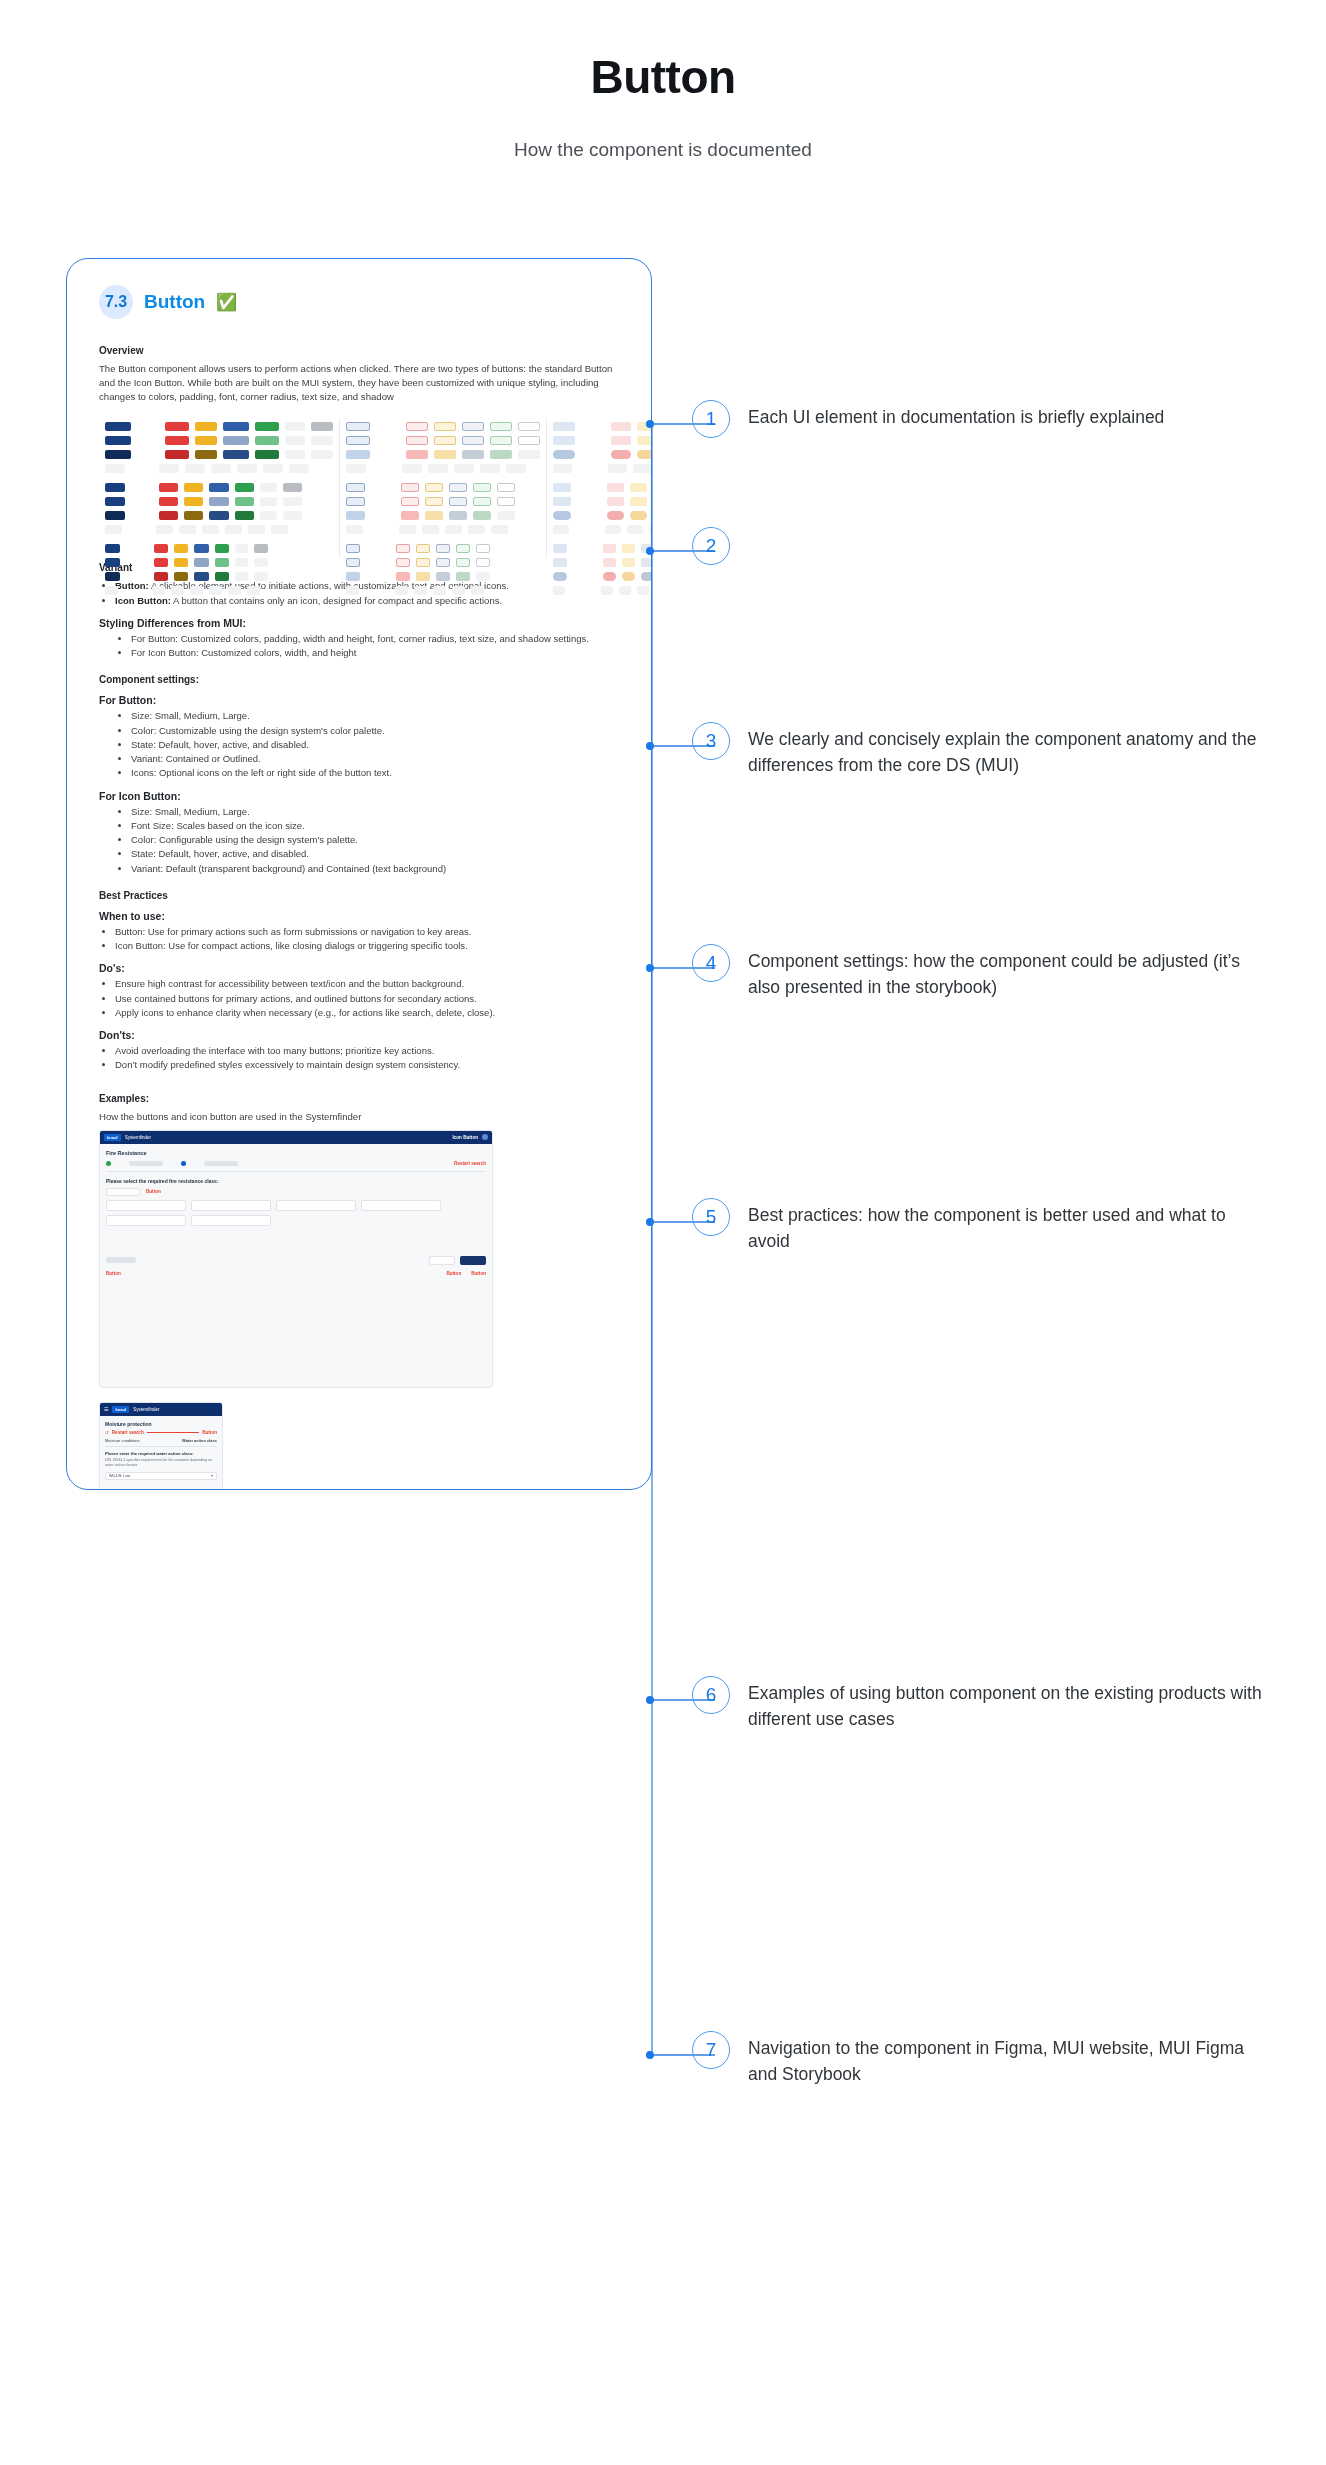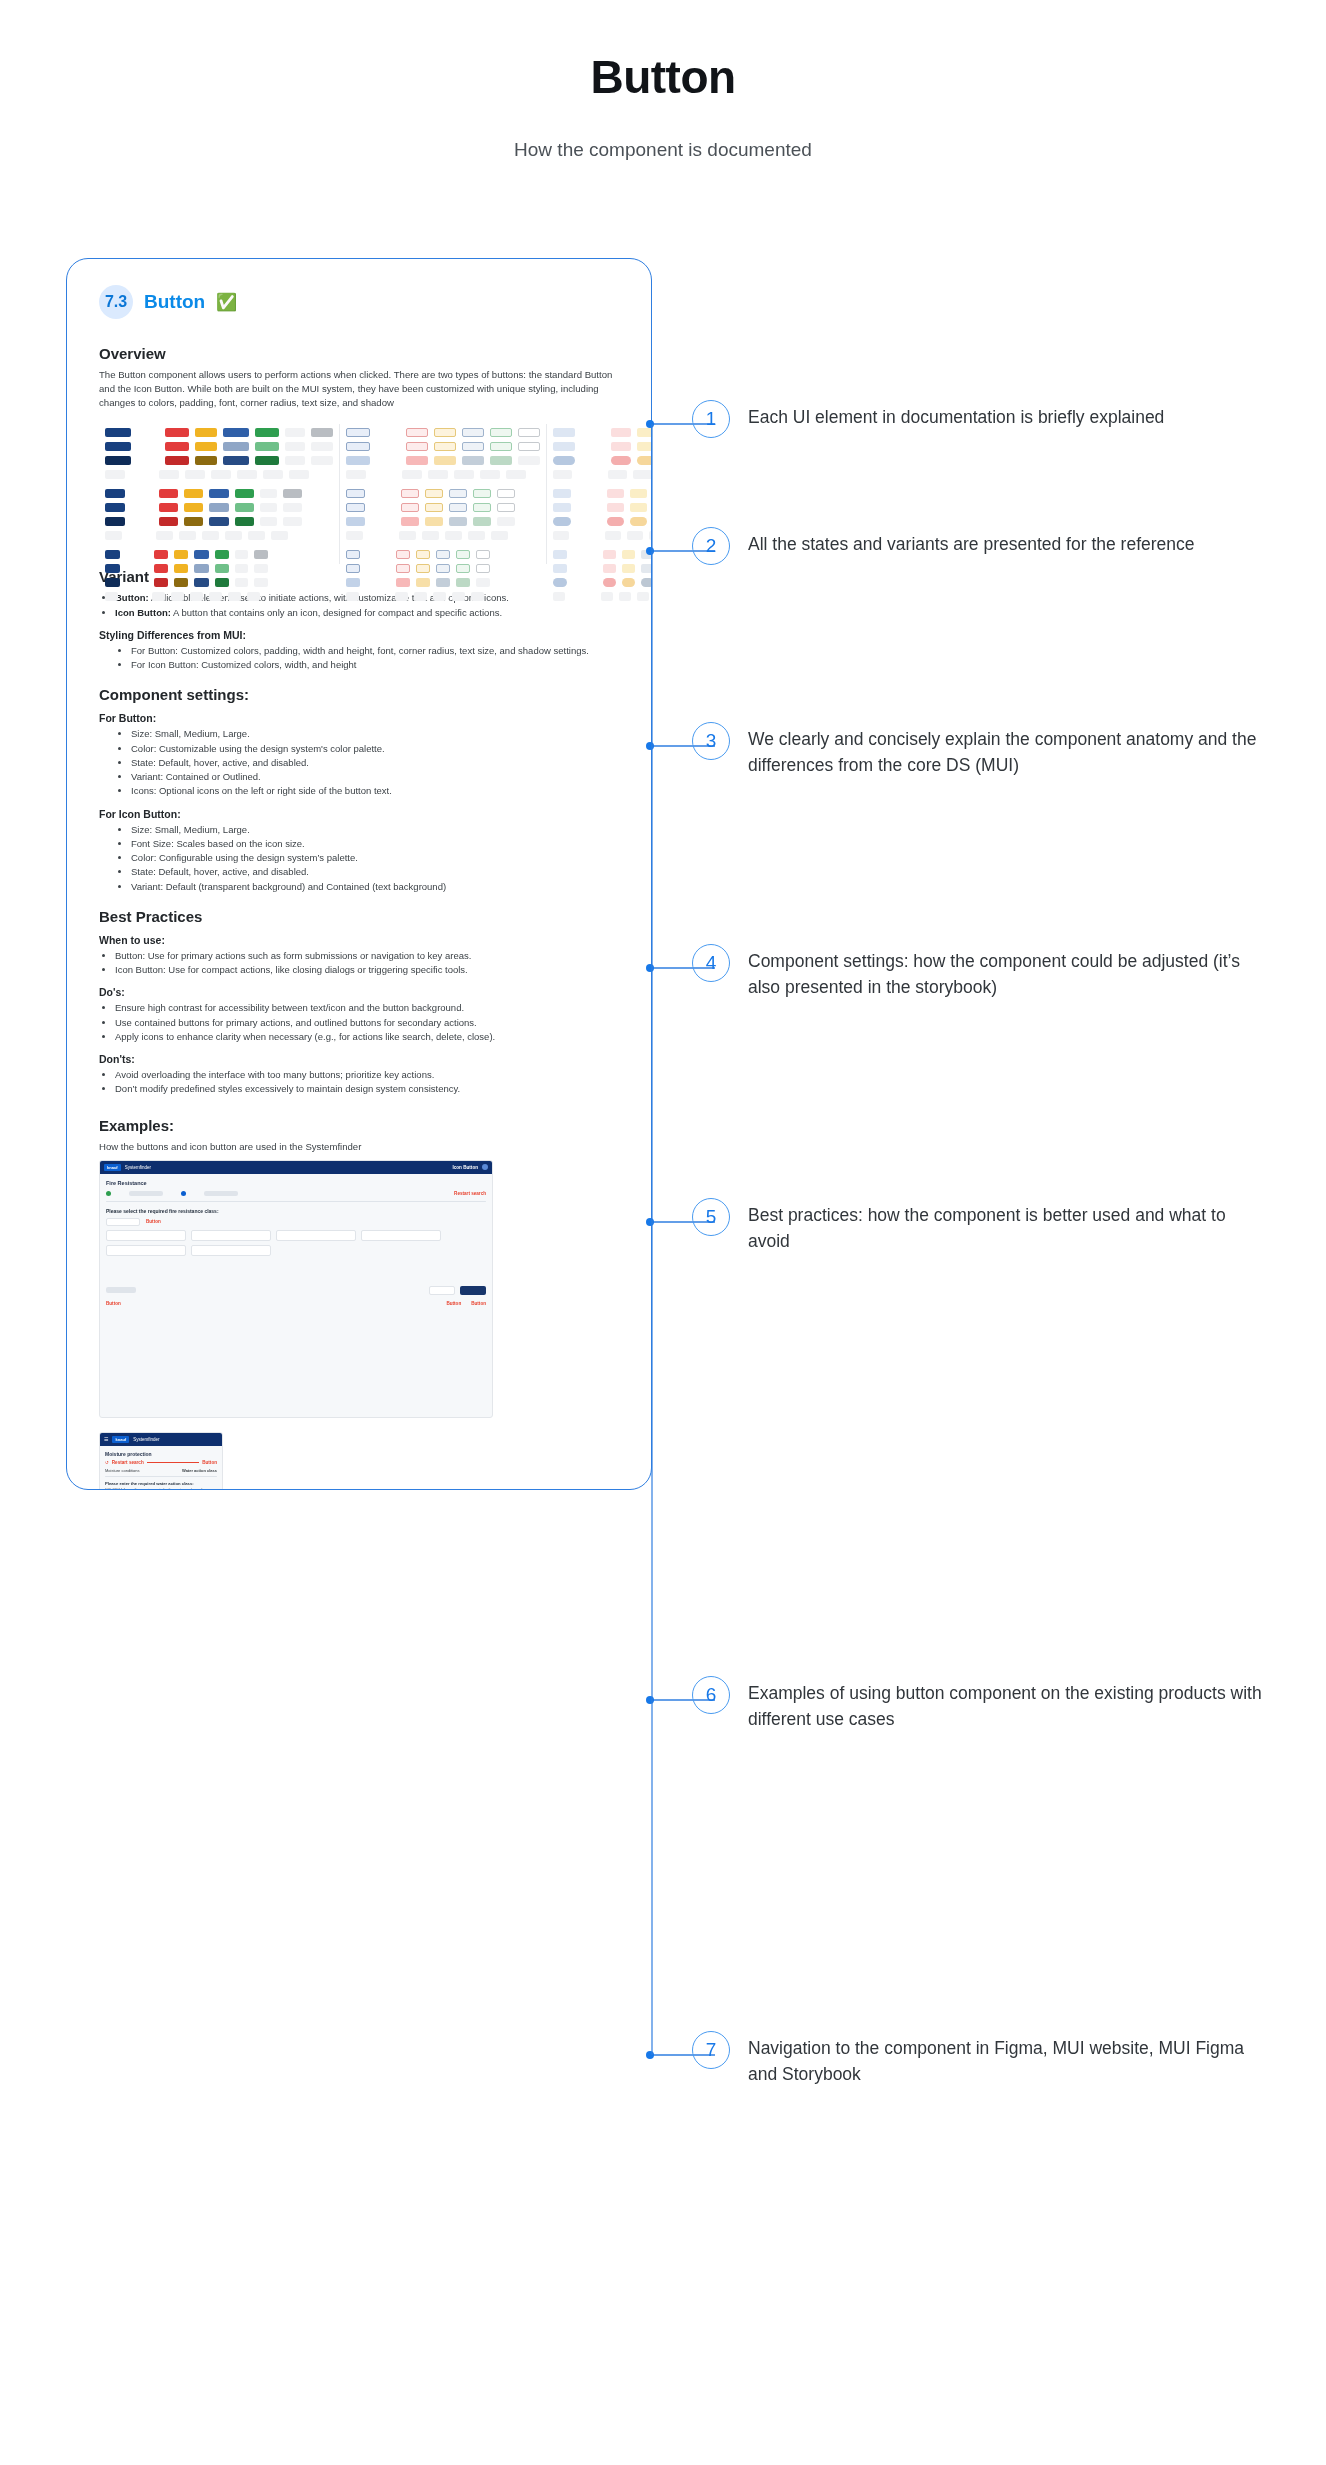--- a/index.html
+++ b/index.html
@@ -50,21 +50,21 @@
   .num-badge {
     width: 34px; height: 34px; border-radius: 50%;
     background:#dbeafe; color:#0b76d6;
     display:flex; align-items:center; justify-content:center;
     font-weight: 800; font-size: 16px;
   }
   .card-title { font-size: 19px; font-weight: 800; color:#0b8ae8; }
   .check-emoji { font-size: 17px; line-height:1; }
 
   
-  .sec-h { font-size: 15px; font-weight: 800; color:#23272b; margin: 0 0 6px 0; }
+  .sec-h { font-size: 10px; font-weight: 800; color:#23272b; margin: 0 0 6px 0; }
   .sec-sub { font-size: 10.5px; font-weight: 800; color:#23272b; margin: 9px 0 3px 0; }
   .body-p {
     font-size: 9.6px; line-height: 1.47; color:#3c4247; margin:0 0 6px 0;
   }
   ul.tight { margin: 2px 0 4px 0; padding-left: 16px; }
   ul.tight.deep { padding-left: 32px; }
   ul.tight li { font-size: 9.5px; line-height: 1.5; color:#3c4247; }
   ul.tight li b { color:#23272b; }
   .block { margin-bottom: 14px; }
 
@@ -600,21 +600,20 @@
   <line x1="652" y1="424" x2="652" y2="2055" stroke="#2f7ee0" stroke-width="1.2"></line>
 </svg>
 
 <div class="callout" style="left:692px; top:400px;">
   <div class="cnum">1</div>
   <div class="ctext">Each UI element in documentation is briefly explained</div>
 </div>
 
 <div class="callout" style="left:692px; top:527px;">
   <div class="cnum">2</div>
-  <div class="ctext">All the states and variants are presented for the reference</div>
 </div>
 
 <div class="callout" style="left:692px; top:722px;">
   <div class="cnum">3</div>
   <div class="ctext">We clearly and concisely explain the component anatomy and the differences from the core DS (MUI)</div>
 </div>
 
 <div class="callout" style="left:692px; top:944px;">
   <div class="cnum">4</div>
   <div class="ctext">Component settings: how the component could be adjusted (it’s also presented in the storybook)</div>

